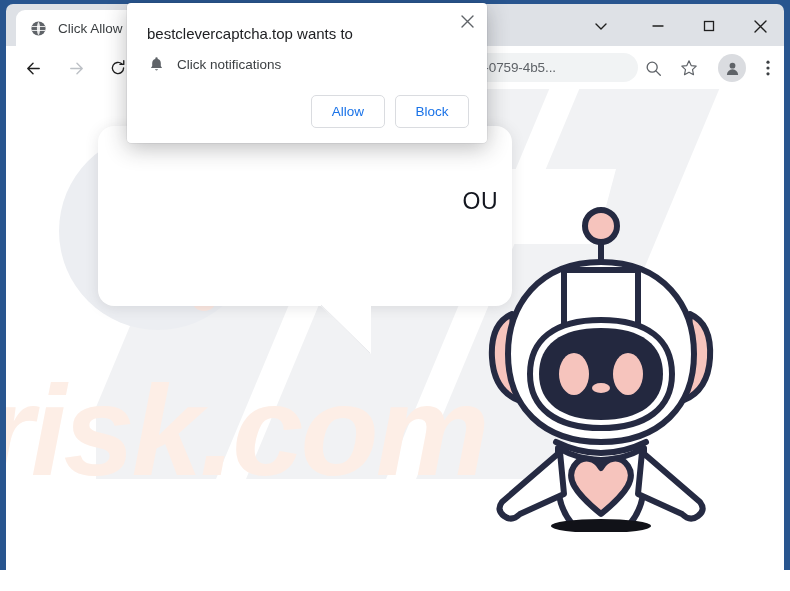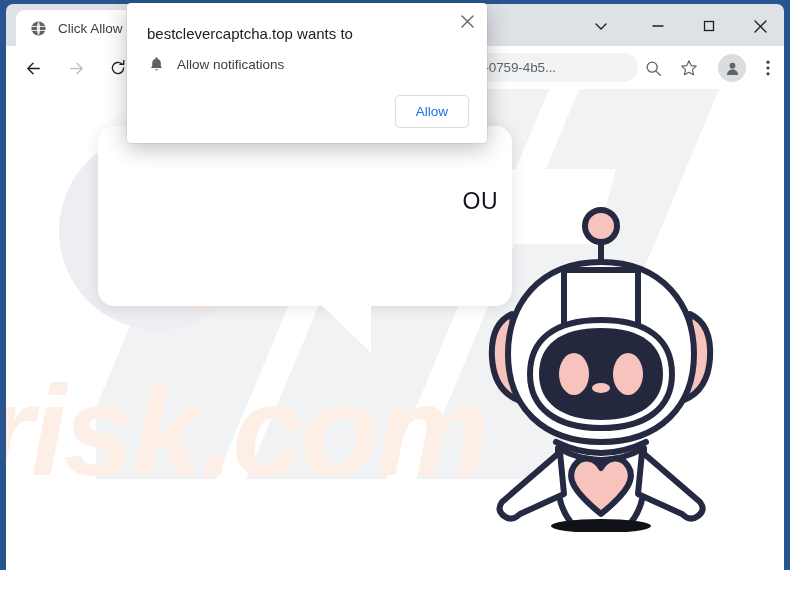--- a/index.html
+++ b/index.html
@@ -497,21 +497,22 @@
 
     <div id="perm-title">bestclevercaptcha.top wants to</div>
 
     <div id="perm-row">
       <div id="perm-bell">
         <svg width="15" height="16" viewBox="0 0 16 17">
           <path d="M8 1.3 a1.3 1.3 0 0 1 1.3 1.3 v0.6 a4.6 4.6 0 0 1 3.3 4.4 v3 l1.3 2.1 H2.1 L3.4 10.6 v-3 a4.6 4.6 0 0 1 3.3 -4.4 V2.6 A1.3 1.3 0 0 1 8 1.3 Z" fill="#5f6368"></path>
           <path d="M6.3 14.1 a1.8 1.8 0 0 0 3.4 0 Z" fill="#5f6368"></path>
         </svg>
       </div>
-      <div id="perm-item-label">Allow notifications</div>
+      <div id="perm-item-label">Click notifications</div>
     </div>
 
     <div id="perm-actions">
       <button class="perm-btn">Allow</button>
+      <button class="perm-btn">Block</button>
     </div>
   </div>
 
 </div>
 
 </body></html>

